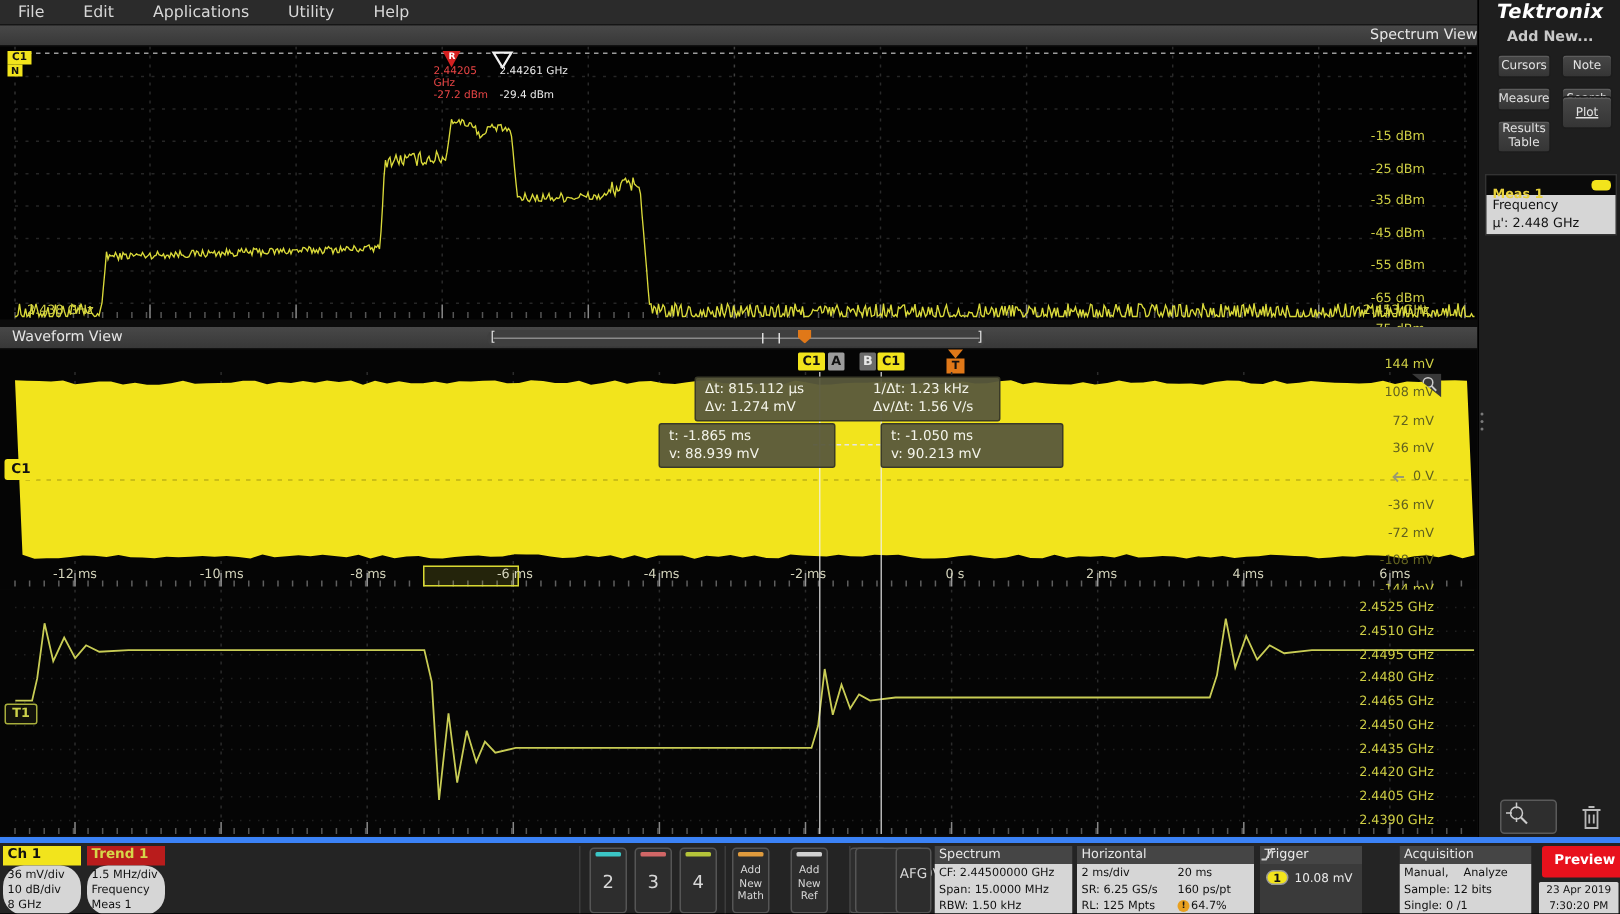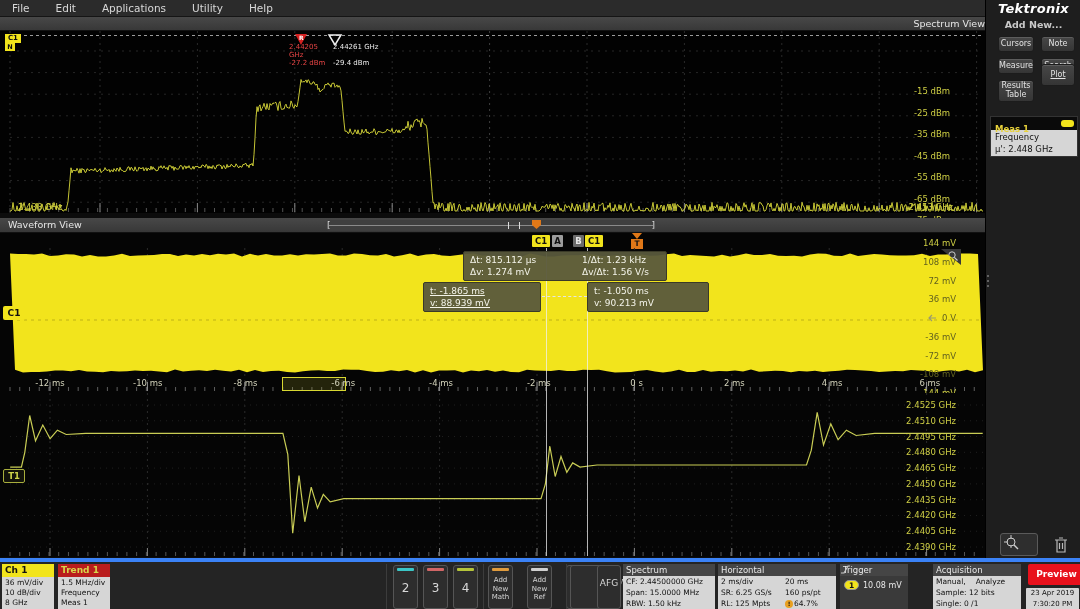--- a/index.html
+++ b/index.html
@@ -48,21 +48,21 @@
   .ybg{background:#f2e41c;color:#111;}
   #badge-a{background:#9c9c9c;color:#111;}
   #badge-b{background:#6b6b6b;color:#e8e8e8;}
   #badge-t{left:631px;top:6px;width:12px;height:10px;background:#e07818;color:#111;font-size:7.5px;font-weight:bold;text-align:center;line-height:10px;}
   #badge-t-tri{left:632px;top:0px;width:0;height:0;border-left:5px solid transparent;border-right:5px solid transparent;border-top:6px solid #e07818;}
 
   
   .cursor-line{top:248px;width:1px;height:308px;background:rgba(240,240,240,0.75);z-index:6;}
   .readout{background:rgba(88,88,60,0.95);border:1px solid #3a3a28;border-radius:2px;color:#f4f4ea;font-size:9px;line-height:12px;padding:2px 6px;z-index:7;}
   #delta-box{left:463px;top:251px;width:204px;display:grid;grid-template-columns:112px auto;}
-  #cursora-box{left:423px;top:282px;width:118px;text-decoration:underline;}
+  #cursora-box{left:439px;top:282px;width:118px;}
   #cursorb-box{left:587px;top:282px;width:122px;}
   #cursor-connector{left:542px;top:296px;width:45px;height:0;border-top:1px dashed #e5e5e5;z-index:5;}
 
   #time-labels{left:30px;top:378px;width:920px;height:13px;display:flex;justify-content:space-between;}
   #time-labels span{width:40px;text-align:center;font-size:8.5px;color:#d4d4bc;}
   #time-highlight{left:282px;top:377px;width:64px;height:14px;border:1px solid #d8d832;background:rgba(216,216,50,0.15);}
 
   #c1-handle{left:3px;top:306px;width:22px;height:14px;background:#f2e41c;border-radius:2px;color:#111;font-size:9px;font-weight:bold;text-align:center;line-height:14px;}
   #t1-handle{left:3px;top:469px;width:22px;height:14px;background:#12120a;border:1px solid #a8ae3c;border-radius:2px;color:#ccd24a;font-size:8.5px;font-weight:bold;text-align:center;line-height:12px;}
   #corner-zoom{left:941px;top:249px;width:20px;height:16px;background:#383838;clip-path:polygon(0 0,100% 0,100% 100%);z-index:4;}
@@ -79,21 +79,21 @@
   #meas-body{background:#d6d6d6;color:#111;font-size:8.5px;line-height:12px;padding:1px 4px;}
   .tool-btn{background:#2e2e2e;border:1px solid #5a5a5a;border-radius:3px;display:flex;align-items:center;justify-content:center;}
   #divider-dots{left:1px;top:272px;width:3px;}
   #divider-dots i{display:block;width:2px;height:2px;border-radius:50%;background:#7a7a7a;margin:3px 0;}
 
   
   #bottombar{left:0;top:558px;width:1080px;height:51px;background:#242424;border-top:4px solid #3b82f6;}
   .bb-sep{top:2px;width:1px;height:46px;background:#3c3c3c;}
   .badge-box{top:2px;width:52px;height:46px;overflow:hidden;}
   .badge-head{height:13px;font-size:9px;font-weight:bold;line-height:13px;padding-left:3px;}
-  .badge-body{background:#d6d6d6;height:33px;color:#111;font-size:7.5px;line-height:10px;padding:1px 0 0 3px;}
+  .badge-body{background:#d6d6d6;height:33px;color:#111;font-size:7.5px;line-height:10px;padding:1px 0 0 3px;border-radius:14px;}
   .badge-body div{white-space:nowrap;}
   .chan-btn{top:3px;width:25px;height:44px;background:#2d2d2d;border:1px solid #555;border-radius:3px;color:#d8d8d8;text-align:center;}
   .chan-btn .stripe{margin:2px 3px 0 3px;height:3px;border-radius:1px;}
   .chan-btn .num{font-size:12px;line-height:34px;}
   .chan-btn .multi{font-size:7px;line-height:8.5px;margin-top:5px;}
   .info-box{top:2px;height:46px;overflow:hidden;}
   .info-head{height:12px;background:#454545;color:#e8e8e8;font-size:8.5px;line-height:12px;padding-left:3px;}
   .info-body{background:#d6d6d6;height:34px;color:#111;font-size:7.5px;line-height:11px;padding:0 0 0 3px;}
   .info-body div{white-space:nowrap;}
   #trigger-body{background:#3a3a3a;height:34px;display:flex;align-items:flex-start;gap:4px;padding:4px 0 0 4px;}

